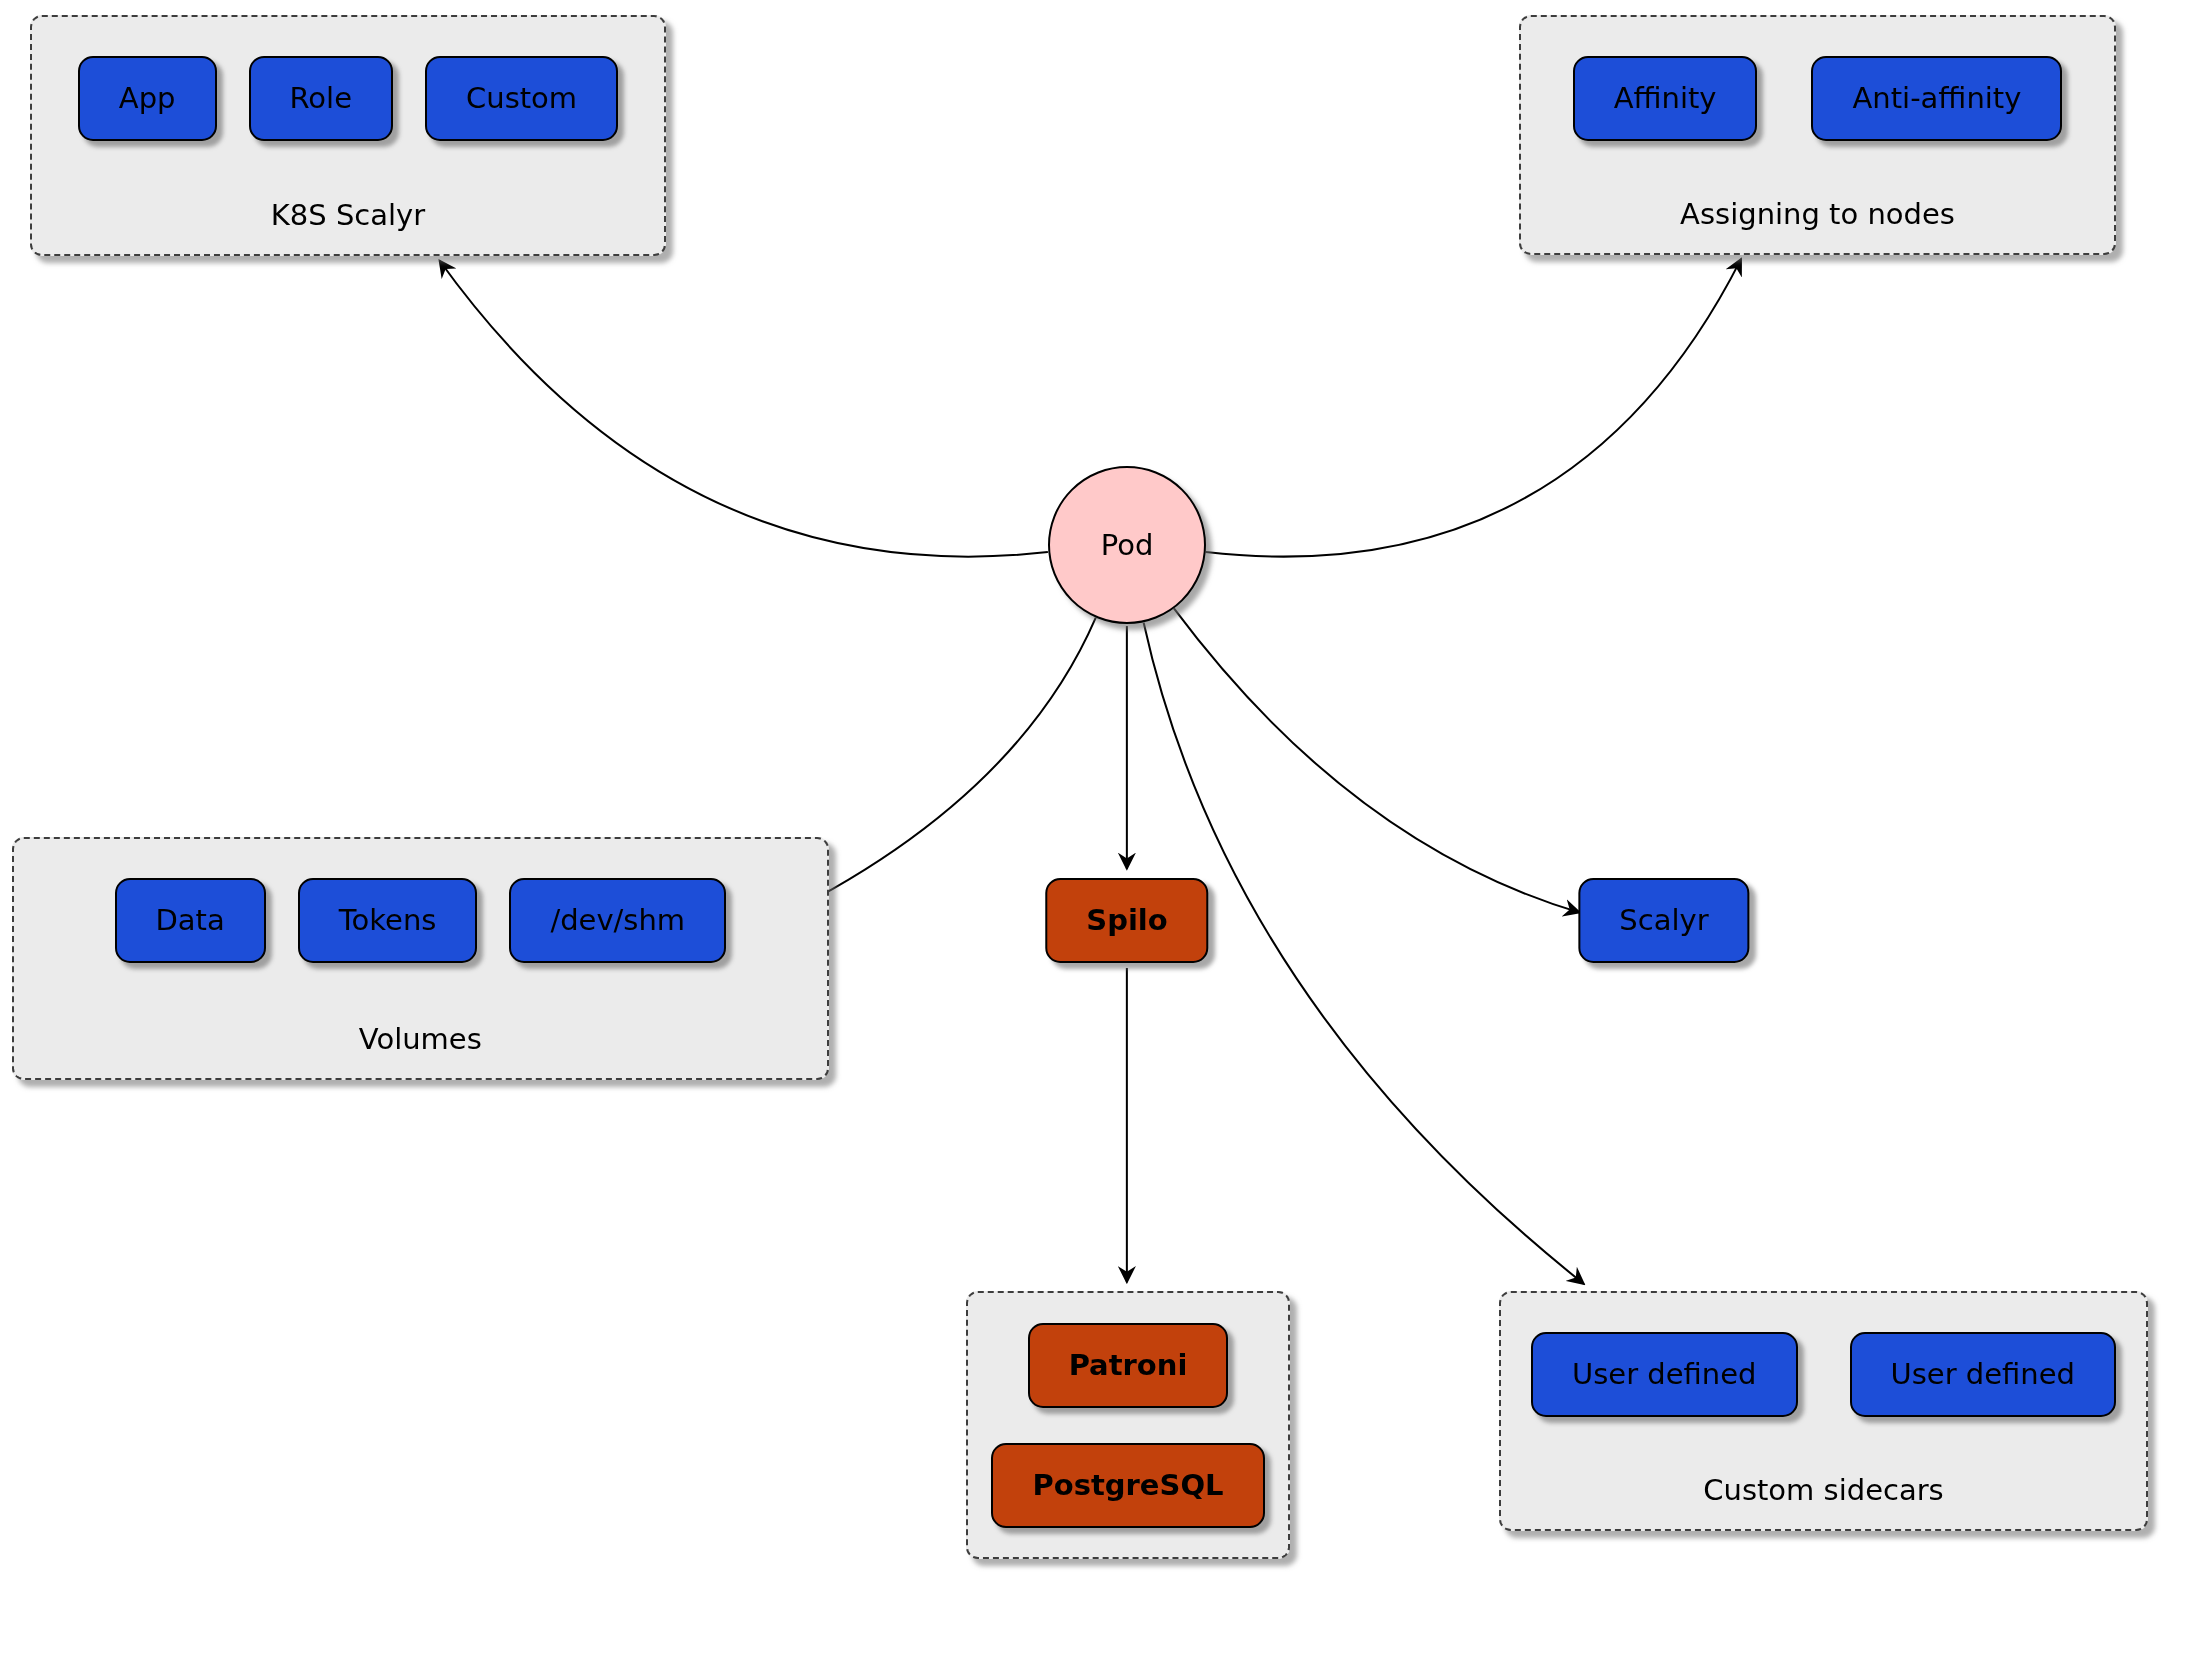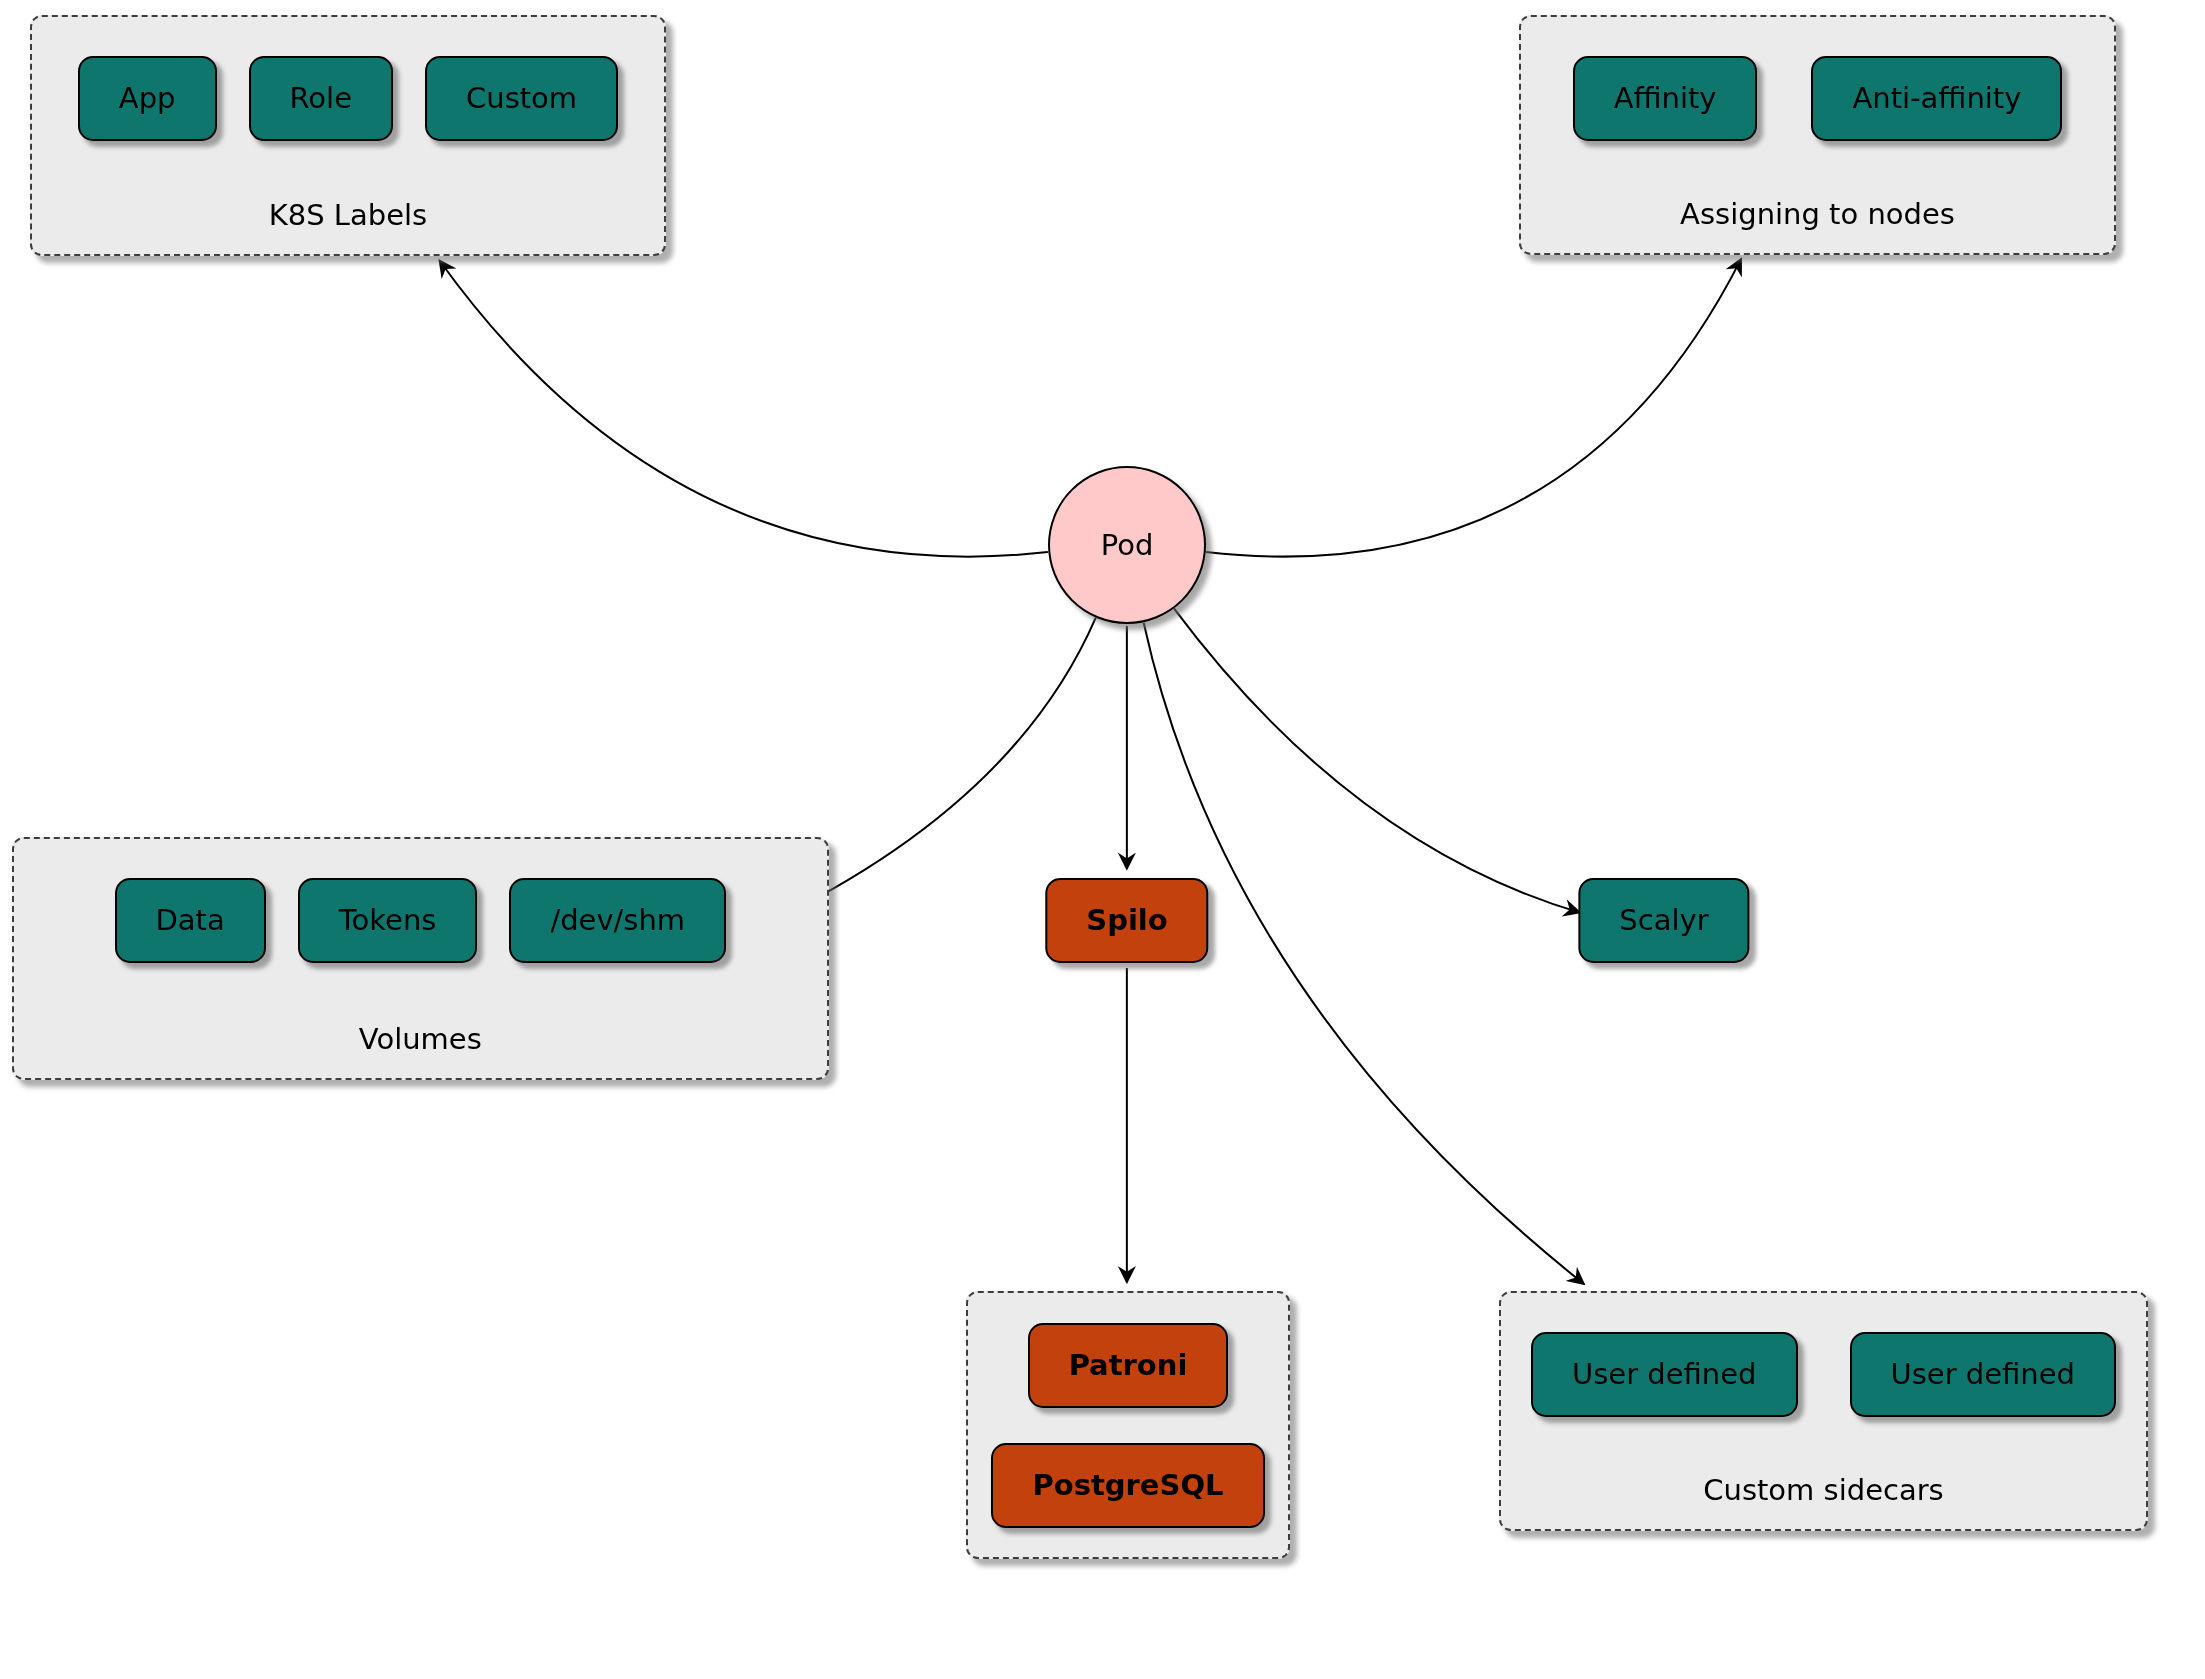--- a/index.html
+++ b/index.html
@@ -50,21 +50,21 @@
     gap: 35px;
   }
   .group-title {
     font-size: 29px;
     line-height: 1.1;
     margin-top: 15px;
     text-align: center;
   }
   .node {
     box-sizing: border-box;
-    background: #0f766e;
+    background: #1d4ed8;
     border: 2.5px solid #000000;
     border-radius: 15px;
     box-shadow: 5.9px 5.9px 4.2px rgba(110,110,110,0.6);
     font-size: 29px;
     line-height: 1;
     padding: 26px 39px;
     min-width: 92px;
     text-align: center;
     white-space: nowrap;
   }
@@ -110,21 +110,21 @@
     <path d="M 1361 741 Q 1460 1190 1885 1528" fill="none" stroke="#000" stroke-width="2.4" marker-end="url(#ah)"></path>
     <path d="M 1341 1152 L 1341 1526" fill="none" stroke="#000" stroke-width="2.4" marker-end="url(#ah)"></path>
   </svg>
 
   <div class="group-box" style="left:30px; top:15px; width:636px; height:241px;">
     <div class="group-items">
       <div class="node">App</div>
       <div class="node">Role</div>
       <div class="node">Custom</div>
     </div>
-    <div class="group-title">K8S Labels</div>
+    <div class="group-title">K8S Scalyr</div>
   </div>
 
   <div class="group-box" style="left:1519px; top:15px; width:597px; height:240px;">
     <div class="group-items" style="gap:54px;">
       <div class="node">Affinity</div>
       <div class="node">Anti-affinity</div>
     </div>
     <div class="group-title">Assigning to nodes</div>
   </div>
 

